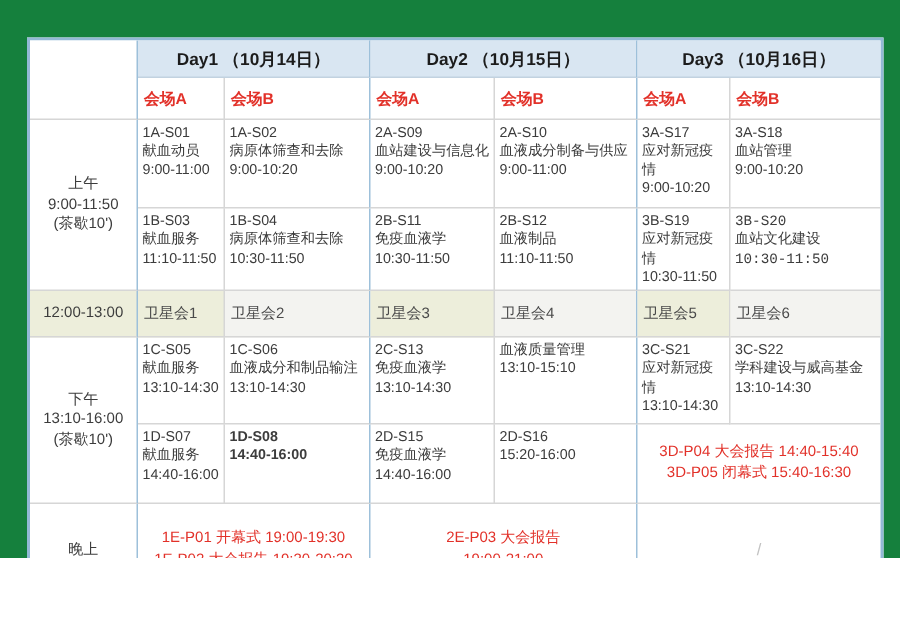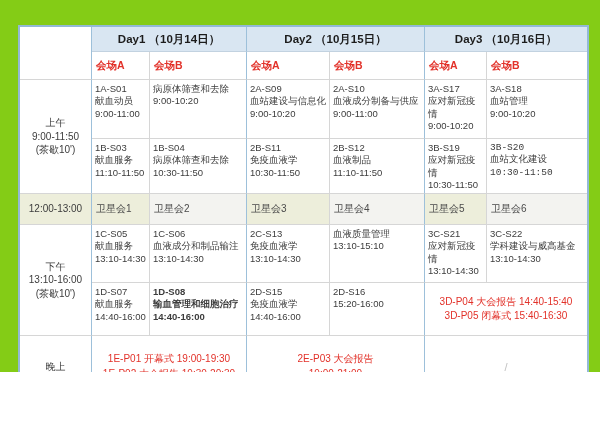--- a/index.html
+++ b/index.html
@@ -1,16 +1,16 @@
 <!DOCTYPE html>
 <html><head>
 <meta charset="utf-8">
 <style>
   html,body{margin:0;padding:0;background:#ffffff;}
-  .canvas{position:relative;width:600px;height:372px;background:#84cc16;overflow:hidden;
+  .canvas{position:relative;width:600px;height:372px;background:#15803d;overflow:hidden;
           font-family:"Liberation Sans","DejaVu Sans",sans-serif;color:#3c3c3c;}
   .grid{position:absolute;left:18px;top:25px;display:inline-grid;
         grid-template-columns:72px 58px 97px 83px 95px 62px 100px;
         grid-template-rows:25px 28px 59px 55px 31px 58px 53px 61px;
         border:2px solid #93b9d6;background:#ffffff;}
   .cell{border-right:1px solid #d6d6d6;border-bottom:1px solid #d6d6d6;
         box-sizing:border-box;overflow:hidden;}
   .br-blue{border-right-color:#9dc0da;}
   .br-none{border-right:none;}
   .bb-none{border-bottom:none;}
@@ -53,20 +53,21 @@
     <div class="cell timecol br-blue preline" style="grid-area:3/1/5/2;">上午
 9:00-11:50
 (茶歇10')</div>
 
     <div class="cell sess" style="grid-area:3/2/4/3;">
       <div>1A-S01</div>
         <div>献血动员</div>
         <div>9:00-11:00</div>
     </div>
     <div class="cell sess br-blue" style="grid-area:3/3/4/4;">
+      <div>1A-S02</div>
         <div>病原体筛查和去除</div>
         <div>9:00-10:20</div>
     </div>
     <div class="cell sess" style="grid-area:3/4/4/5;">
       <div>2A-S09</div>
         <div>血站建设与信息化</div>
         <div>9:00-10:20</div>
     </div>
     <div class="cell sess br-blue" style="grid-area:3/5/4/6;">
       <div>2A-S10</div>
@@ -157,21 +158,20 @@
         <div>13:10-14:30</div>
     </div>
 
     <div class="cell sess" style="grid-area:7/2/8/3;">
       <div>1D-S07</div>
         <div>献血服务</div>
         <div>14:40-16:00</div>
     </div>
     <div class="cell sess br-blue" style="grid-area:7/3/8/4;font-weight:bold;">
       <div>1D-S08</div>
-        <div>输血管理和细胞治疗</div>
         <div>14:40-16:00</div>
     </div>
     <div class="cell sess" style="grid-area:7/4/8/5;">
       <div>2D-S15</div>
         <div>免疫血液学</div>
         <div>14:40-16:00</div>
     </div>
     <div class="cell sess br-blue" style="grid-area:7/5/8/6;">
       <div>2D-S16</div>
         <div>15:20-16:00</div>

